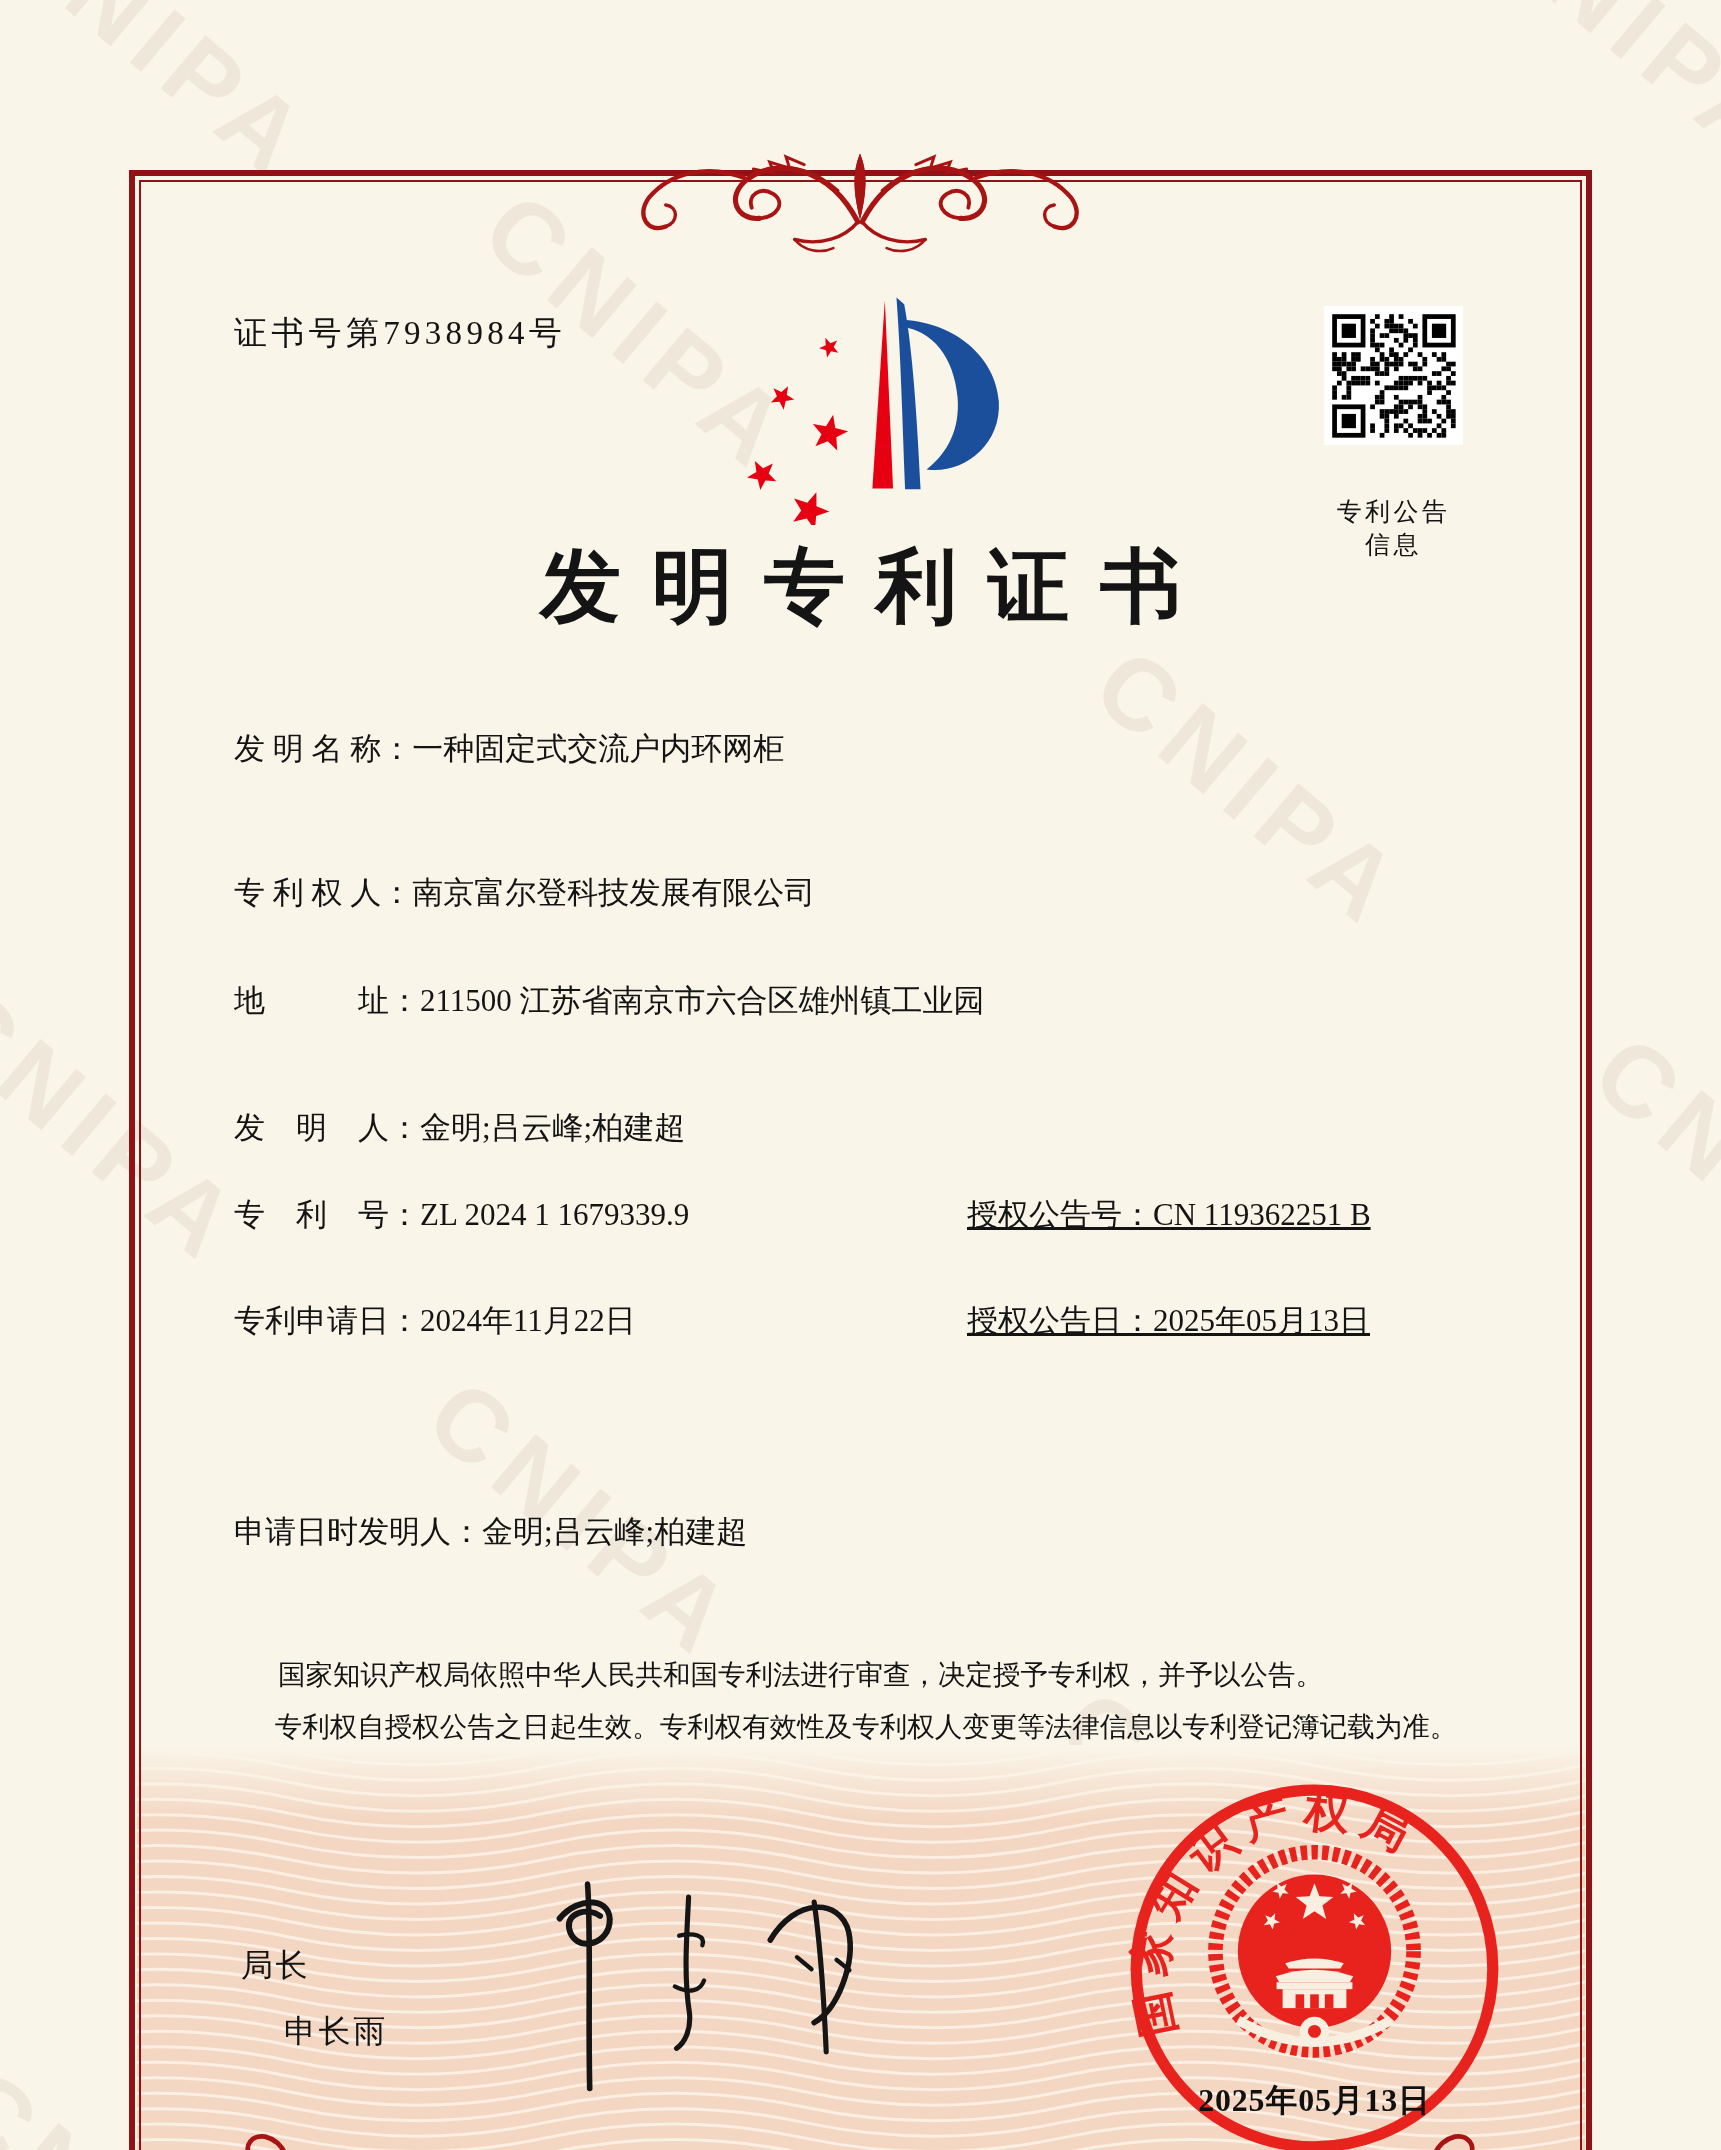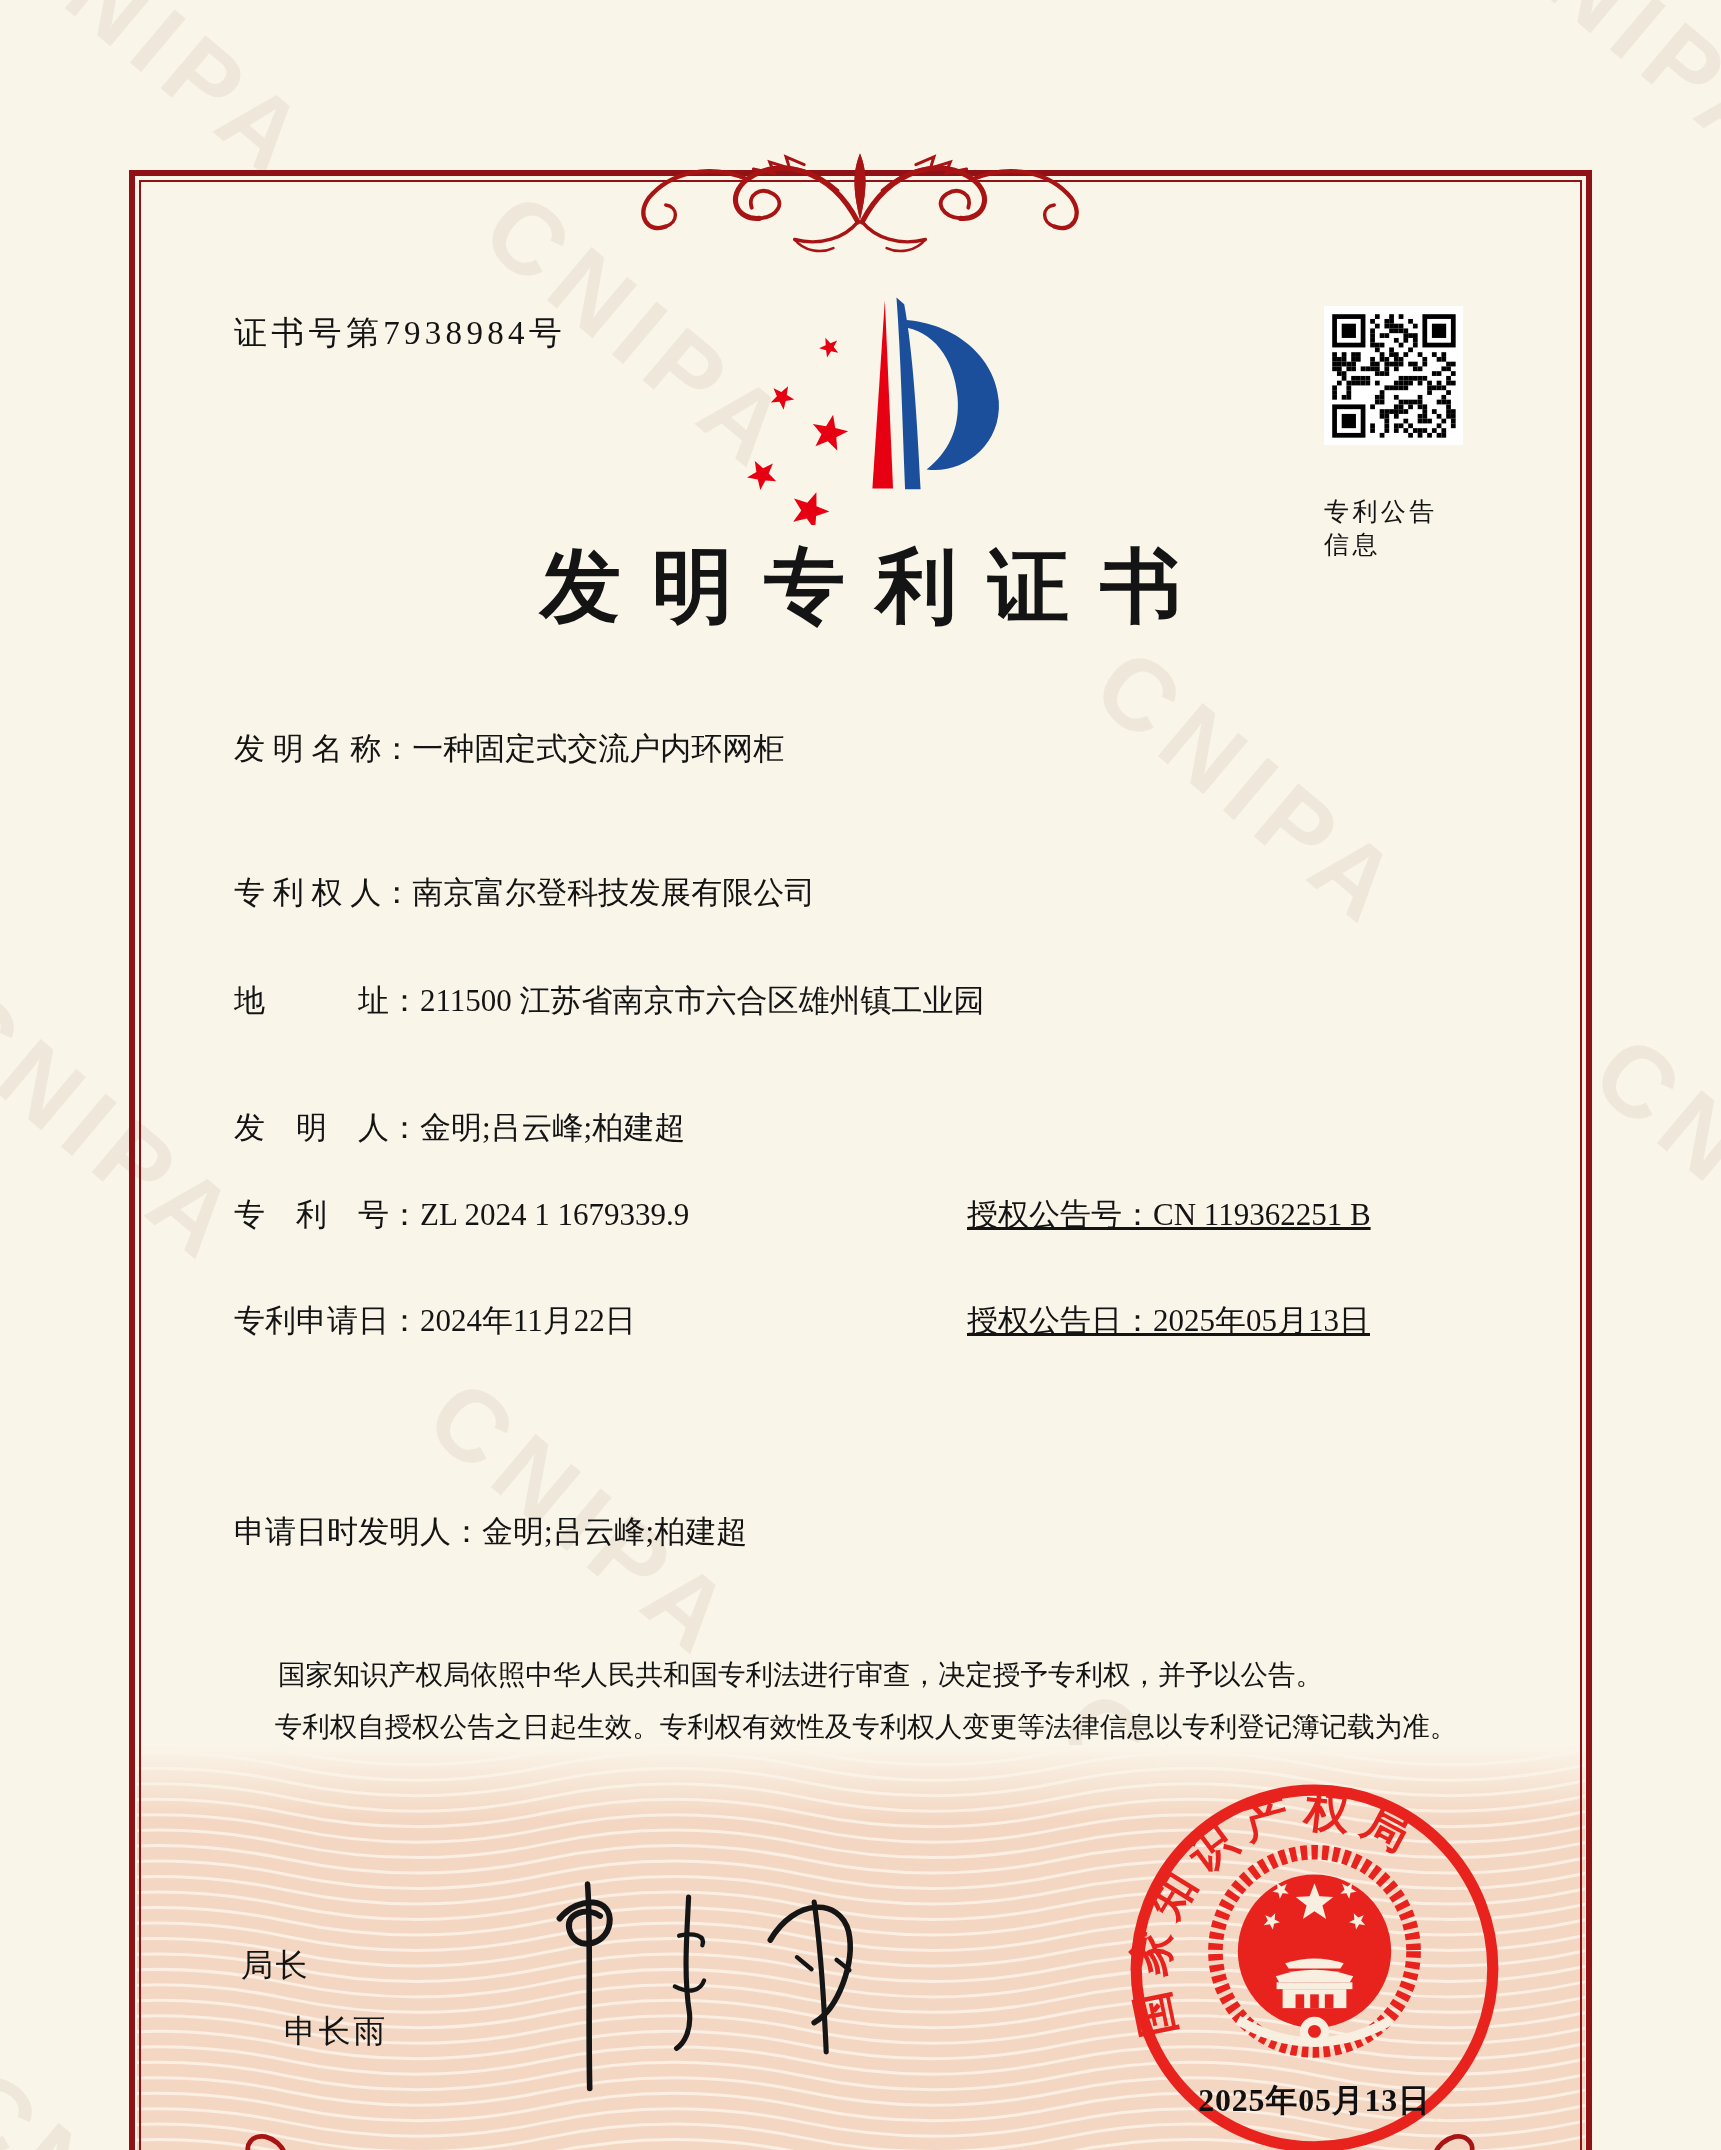--- a/index.html
+++ b/index.html
@@ -28,21 +28,21 @@
   
   .dragons{position:absolute;left:615px;top:138px;width:490px;height:129px;}
   .corner{position:absolute;width:202px;height:206px;}
   .corner.bl{left:101px;top:2110px;}
   .corner.br{left:1417px;top:2110px;transform:scaleX(-1);}
   
   .cert-no{position:absolute;left:234px;top:311px;font-size:33px;letter-spacing:4.3px;}
   .logo{position:absolute;left:744px;top:282px;width:280px;height:243px;}
   .qr-tile{position:absolute;left:1324px;top:306px;width:139px;height:139px;background:#fff;}
   .qr-tile svg{position:absolute;inset:0;}
-  .qr-caption{position:absolute;left:1324px;top:495px;width:139px;text-align:left;font-size:25px;letter-spacing:3.4px;}
+  .qr-caption{position:absolute;left:1324px;top:495px;width:139px;text-align:center;font-size:25px;letter-spacing:3.4px;}
   .title{position:absolute;left:50%;top:533px;transform:translateX(-50%);font-size:81px;font-weight:bold;
          letter-spacing:31px;text-indent:31px;white-space:nowrap;}
   
   .row{position:absolute;left:234px;width:1333px;font-size:31px;white-space:nowrap;}
   .row .col2{position:absolute;left:733px;top:0;text-decoration:underline;}
   .r1{top:728px}.r2{top:872px}.r3{top:980px}.r4{top:1107px}
   .r5{top:1194px}.r6{top:1300px}.r7{top:1406px}.r8{top:1511px}
   .notice{position:absolute;left:222px;width:1288px;font-size:27.5px;line-height:1;}
   .n1{top:1661px;text-indent:56px;}
   .n2{top:1713px;text-align:center;}

